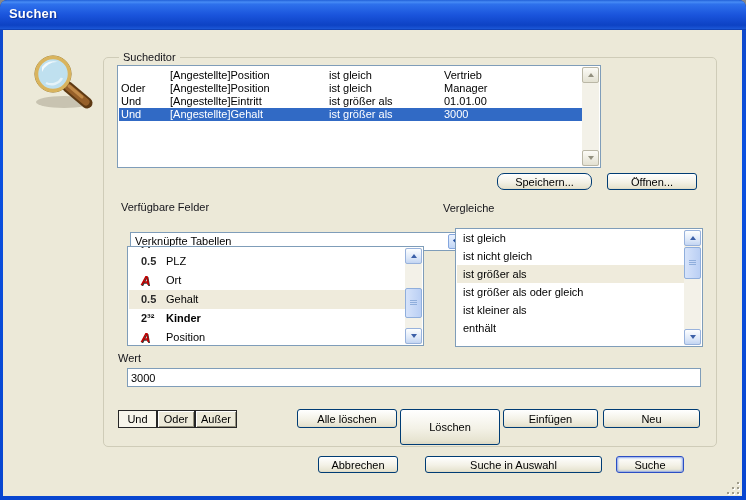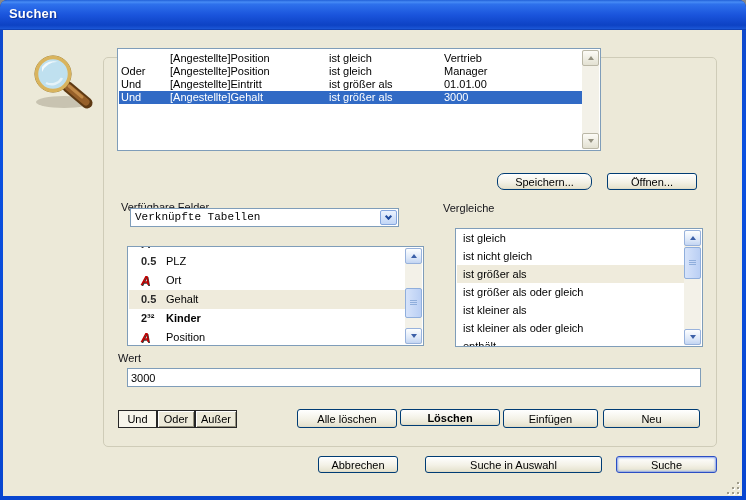--- a/index.html
+++ b/index.html
@@ -21,21 +21,21 @@
   }
   .face { position: absolute; left: 3px; top: 30px; right: 4px; bottom: 4px; background: #ECE9D8; }
 
   .group { position: absolute; left: 103px; top: 57px; width: 614px; height: 390px;
     border: 1px solid #CFCCB8; border-radius: 5px; }
   .group-label { position: absolute; left: 119px; top: 51px; background: #ECE9D8; padding: 0 4px; color: #14141A; }
 
   .label { position: absolute; color: #14141A; }
 
   
-  .edlist { position: absolute; left: 117px; top: 48px; width: 484px; height: 103px;
+  .edlist { position: absolute; left: 117px; top: 65px; width: 484px; height: 103px;
     background: #fff; border: 1px solid #7F9DB9; }
   .ed-rows { position: absolute; left: 1px; right: 18px; top: 1px; padding-top: 2px; }
   .ed-row { position: relative; height: 13px; line-height: 13px; white-space: nowrap; }
   .ed-row span { position: absolute; top: 0; }
   .ec1 { left: 2px; } .ec2 { left: 51px; } .ec3 { left: 210px; } .ec4 { left: 325px; text-align: center; }
   .ed-row.selected { background: #316AC5; color: #fff; }
 
   
   .sb { position: absolute; top: 1px; right: 1px; bottom: 1px; width: 17px; background: #F3F1E8; }
   .sbtn { position: absolute; left: 0; right: 0; height: 16px; display: flex; align-items: center; justify-content: center;
@@ -57,21 +57,21 @@
     font-family: "Liberation Sans", sans-serif; font-size: 11px; color: #000; }
   .xpb.default { border-color: #2B4EC4; box-shadow: inset 0 0 2px 1px #8CA6E8; }
 
   
   .cb { position: absolute; height: 18px; background: #ECE9D8; border: 1px solid #262626;
     display: flex; align-items: center; justify-content: center; font-size: 11px; }
   .cb.raised { box-shadow: inset 1px 1px 0 #FFFFFF, inset -1px -1px 0 #96937F; }
   .cb.pressed { background: #F7F5EB; }
 
   
-  .combo { position: absolute; left: 130px; top: 208px; width: 269px; height: 19px; background: #fff; border: 1px solid #7F9DB9; font-family: Liberation Mono, monospace; }
+  .combo { position: absolute; left: 130px; top: 232px; width: 337px; height: 19px; background: #fff; border: 1px solid #7F9DB9; }
   .combo-text { position: absolute; left: 4px; top: 2px; white-space: nowrap; }
   .combo-btn { position: absolute; top: 1px; right: 1px; bottom: 1px; width: 17px;
     background: linear-gradient(180deg,#EAF2FE,#C2D6F6); border: 1px solid #84A6DE; border-radius: 2px;
     display: flex; align-items: center; justify-content: center; }
   .chev { width: 5px; height: 5px; border-right: 2px solid #1E4A9E; border-bottom: 2px solid #1E4A9E;
     transform: rotate(45deg); margin-top: -3px; }
 
   
   .flist { position: absolute; left: 127px; top: 246px; width: 297px; height: 100px;
     background: #fff; border: 1px solid #7F9DB9; overflow: hidden; }
@@ -212,21 +212,20 @@
   </div>
 
   <span class="label" style="left:443px;top:202px;">Vergleiche</span>
   <div class="clist">
     <div class="citems">
       <div class="citem">ist gleich</div>
       <div class="citem">ist nicht gleich</div>
       <div class="citem selected">ist größer als</div>
       <div class="citem">ist größer als oder gleich</div>
       <div class="citem">ist kleiner als</div>
-      <div class="citem">ist kleiner als oder gleich</div>
       <div class="citem">enthält</div>
     </div>
     <div class="sb">
       <div class="sbtn up">
           <i class="tri t-up"></i>
         </div>
       <div class="thumb" style="top:17px;height:32px;">
           <i class="gripper"></i>
         </div>
       <div class="sbtn down">
@@ -236,27 +235,27 @@
   </div>
 
   <span class="label" style="left:118px;top:352px;">Wert</span>
   <input class="wert-input" type="text" value="3000" style="">
 
   <div class="cb pressed" style="left:118px;top:410px;width:39px;">Und</div>
   <div class="cb raised" style="left:157px;top:410px;width:38px;">Oder</div>
   <div class="cb raised" style="left:195px;top:410px;width:42px;">Außer</div>
 
   <div class="xpb" style="left:297px;top:409px;width:100px;height:19px;">Alle löschen</div>
-  <div class="xpb" style="left:400px;top:409px;width:100px;height:17px;font-weight:bold;">Löschen</div>
+  <div class="xpb" style="left:400px;top:409px;width:100px;height:36px;">Löschen</div>
   <div class="xpb" style="left:503px;top:409px;width:95px;height:19px;">Einfügen</div>
   <div class="xpb" style="left:603px;top:409px;width:97px;height:19px;">Neu</div>
 
   <div class="xpb" style="left:318px;top:456px;width:80px;">Abbrechen</div>
   <div class="xpb" style="left:425px;top:456px;width:177px;">Suche in Auswahl</div>
-  <div class="xpb default" style="left:616px;top:456px;width:101px;">Suche</div>
+  <div class="xpb default" style="left:616px;top:456px;width:68px;">Suche</div>
 
   <div class="rgrip">
     <i style="right:0;bottom:0;position:absolute;"></i>
     <i style="right:5px;bottom:0;position:absolute;"></i>
     <i style="right:0;bottom:5px;position:absolute;"></i>
     <i style="right:10px;bottom:0;position:absolute;"></i>
     <i style="right:5px;bottom:5px;position:absolute;"></i>
     <i style="right:0;bottom:10px;position:absolute;"></i>
   </div>
 

